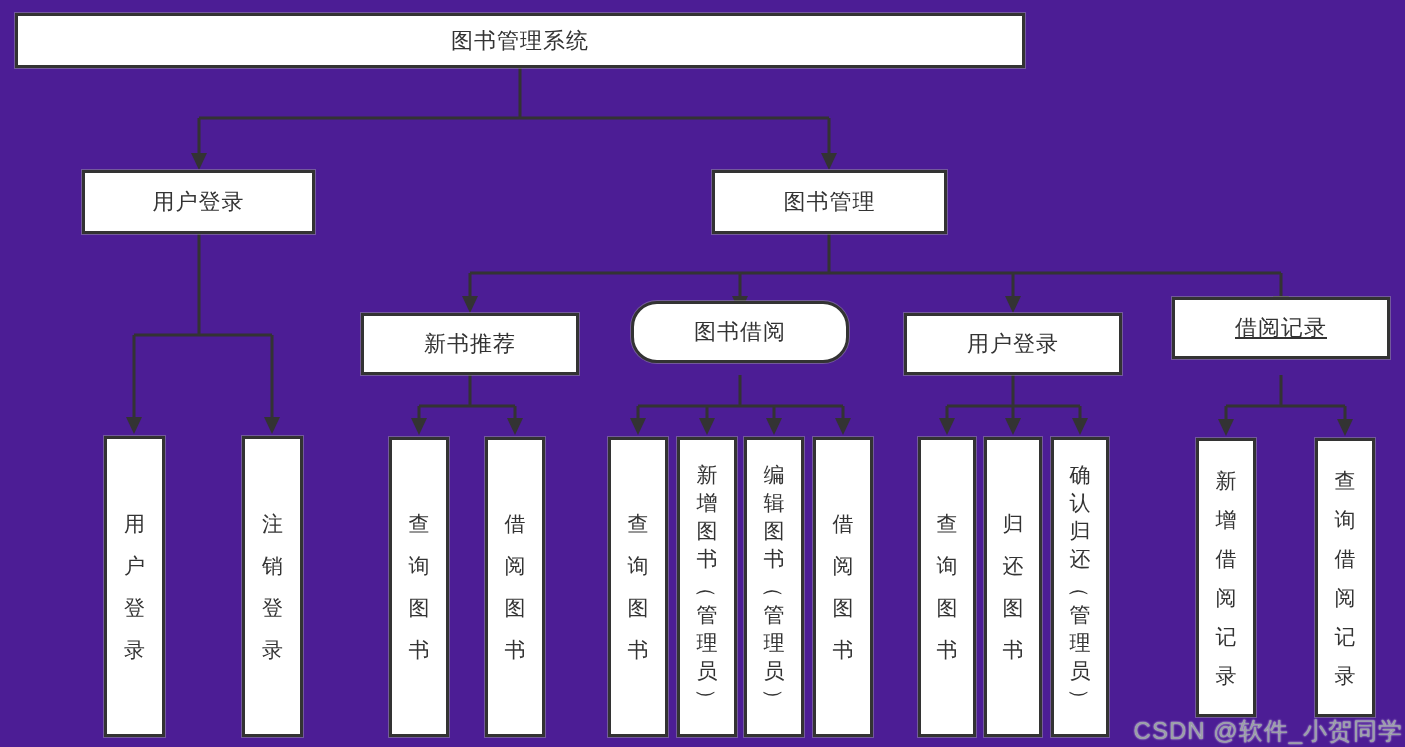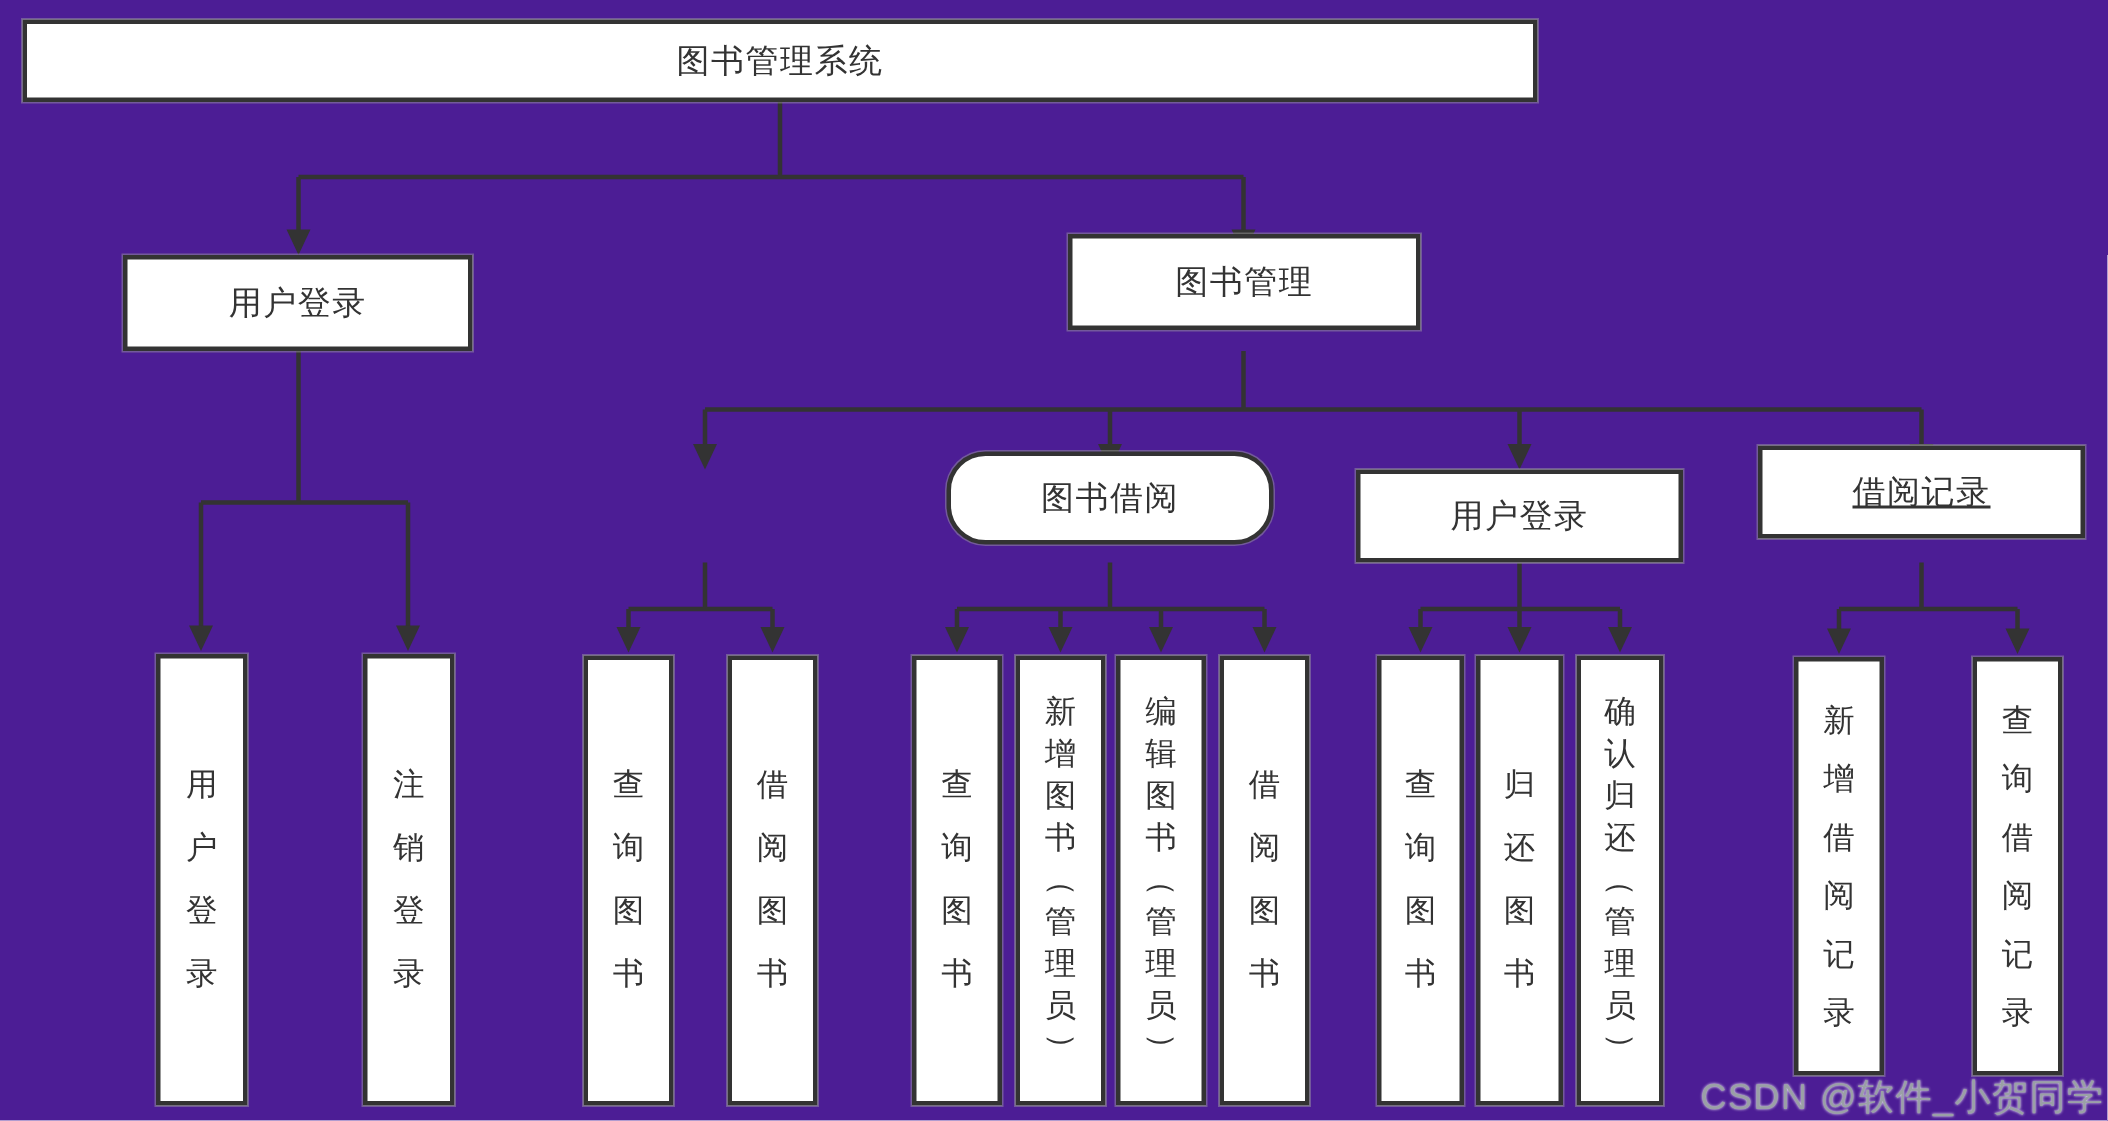--- a/index.html
+++ b/index.html
@@ -66,24 +66,27 @@
       <polygon points="1337,419 1353,419 1345,436" fill="#333333"></polygon>
     </svg>
 
   <div class="box h" style="left:15px;top:13px;width:1010px;height:55px;">
     <span>图书管理系统</span>
   </div>
 
   <div class="box h" style="left:82px;top:170px;width:233px;height:64px;">
     <span>用户登录</span>
   </div>
-  <div class="box h" style="left:712px;top:156px;width:235px;height:64px;">
+  <div class="box h" style="left:712px;top:170px;width:235px;height:64px;">
     <span>图书管理</span>
   </div>
 
+  <div class="box h" style="left:361px;top:313px;width:218px;height:62px;">
+    <span>新书推荐</span>
+  </div>
   <div class="box h" style="left:631px;top:301px;width:218px;height:62px;border-radius:26px;">
     <span>图书借阅</span>
   </div>
   <div class="box h" style="left:904px;top:313px;width:218px;height:62px;">
     <span>用户登录</span>
   </div>
   <div class="box h" style="left:1172px;top:297px;width:218px;height:62px;text-decoration:underline;">
     <span>借阅记录</span>
   </div>
 

